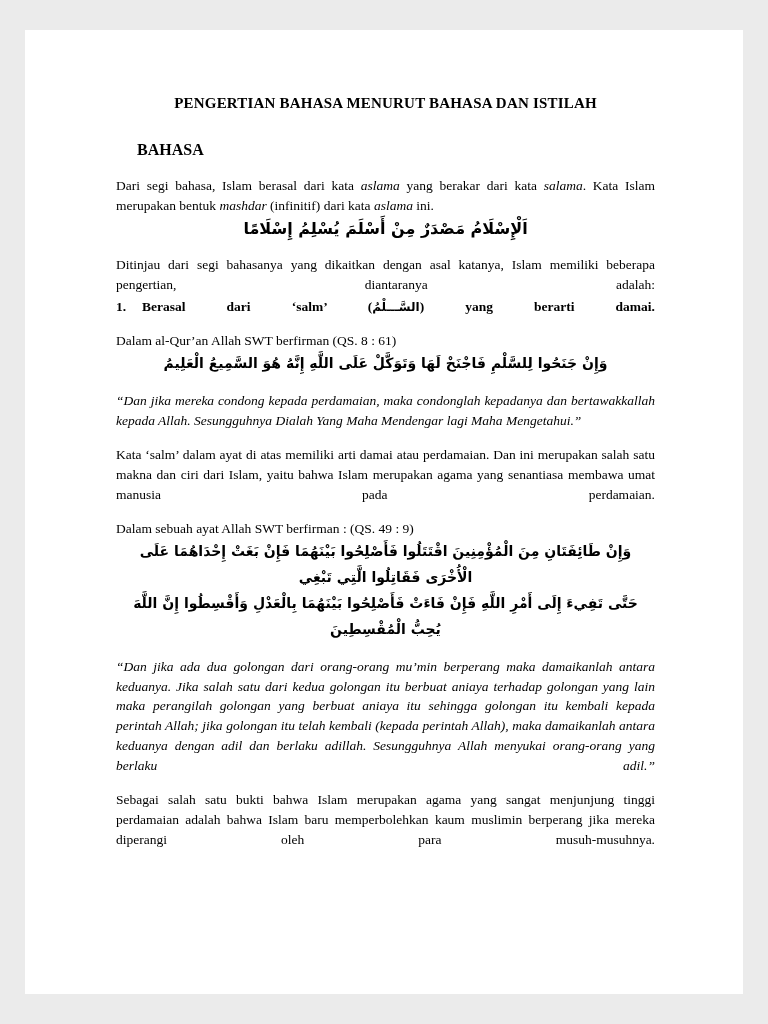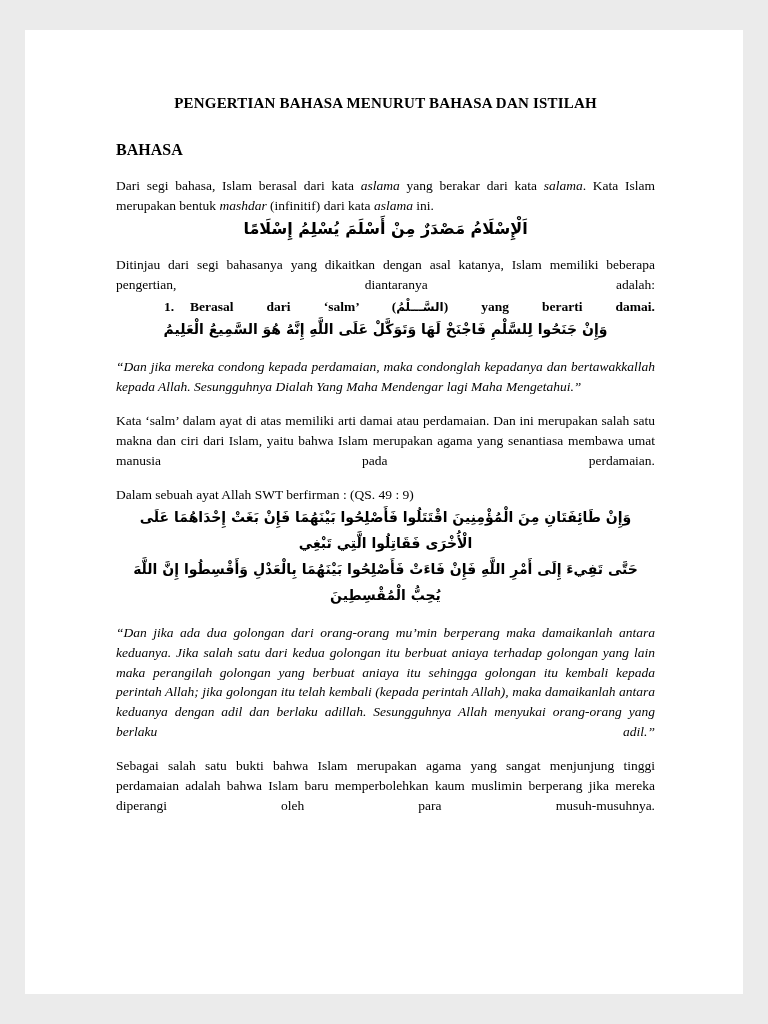--- a/index.html
+++ b/index.html
@@ -24,31 +24,31 @@
   .doc-title {
     text-align: center;
     font-weight: bold;
     font-size: 15px;
     letter-spacing: 0.2px;
   }
   .section-heading {
     margin-top: 24px;
     font-weight: bold;
     font-size: 16px;
+    margin-left: 21px;
   }
   .para {
     margin-top: 14px;
     text-align: justify;
   }
   .stretch { text-align-last: justify; }
   .quote { font-style: italic; }
   .bold-line {
     font-weight: bold;
     margin-top: 2px;
-    margin-left: 48px;
   }
   .num-gap { display: inline-block; min-width: 26px; }
   .arabic {
     direction: rtl;
     unicode-bidi: embed;
     font-family: "DejaVu Sans", sans-serif;
     text-align: center;
   }
   .arabic-def {
     font-size: 16px;
@@ -81,20 +81,21 @@
       <h2 class="section-heading">BAHASA</h2>
 
       <p class="para"><span>Dari segi bahasa, Islam berasal dari kata </span><i>aslama</i><span> yang berakar dari kata </span><i>salama</i><span>. Kata Islam merupakan bentuk </span><i>mashdar</i><span> (infinitif) dari kata </span><i>aslama</i><span> ini.</span></p>
 
       <p class="arabic arabic-def">اَلْإِسْلَامُ مَصْدَرٌ مِنْ أَسْلَمَ يُسْلِمُ إِسْلَامًا</p>
 
       <p class="para stretch">Ditinjau dari segi bahasanya yang dikaitkan dengan asal katanya, Islam memiliki beberapa pengertian, diantaranya adalah:</p>
 
       <p class="para bold-line stretch"><span class="num-gap">1.</span><span>Berasal dari ‘salm’ (</span><span class="arabic-inline">السَّـــلْمُ</span><span>) yang berarti damai.</span></p>
 
+      <p class="para">Dalam al-Qur’an Allah SWT berfirman (QS. 8 : 61)</p>
 
       <p class="arabic arabic-verse">وَإِنْ جَنَحُوا لِلسَّلْمِ فَاجْنَحْ لَهَا وَتَوَكَّلْ عَلَى اللَّهِ إِنَّهُ هُوَ السَّمِيعُ الْعَلِيمُ</p>
 
       <p class="para quote">“Dan jika mereka condong kepada perdamaian, maka condonglah kepadanya dan bertawakkallah kepada Allah. Sesungguhnya Dialah Yang Maha Mendengar lagi Maha Mengetahui.”</p>
 
       <p class="para stretch">Kata ‘salm’ dalam ayat di atas memiliki arti damai atau perdamaian. Dan ini merupakan salah satu makna dan ciri dari Islam, yaitu bahwa Islam merupakan agama yang senantiasa membawa umat manusia pada perdamaian.</p>
 
       <p class="para">Dalam sebuah ayat Allah SWT berfirman : (QS. 49 : 9)</p>
 
       <p class="arabic arabic-verse"><span>وَإِنْ طَائِفَتَانِ مِنَ الْمُؤْمِنِينَ اقْتَتَلُوا فَأَصْلِحُوا بَيْنَهُمَا فَإِنْ بَغَتْ إِحْدَاهُمَا عَلَى الْأُخْرَى فَقَاتِلُوا الَّتِي تَبْغِي</span><br><span>حَتَّى تَفِيءَ إِلَى أَمْرِ اللَّهِ فَإِنْ فَاءَتْ فَأَصْلِحُوا بَيْنَهُمَا بِالْعَدْلِ وَأَقْسِطُوا إِنَّ اللَّهَ يُحِبُّ الْمُقْسِطِينَ</span></p>

